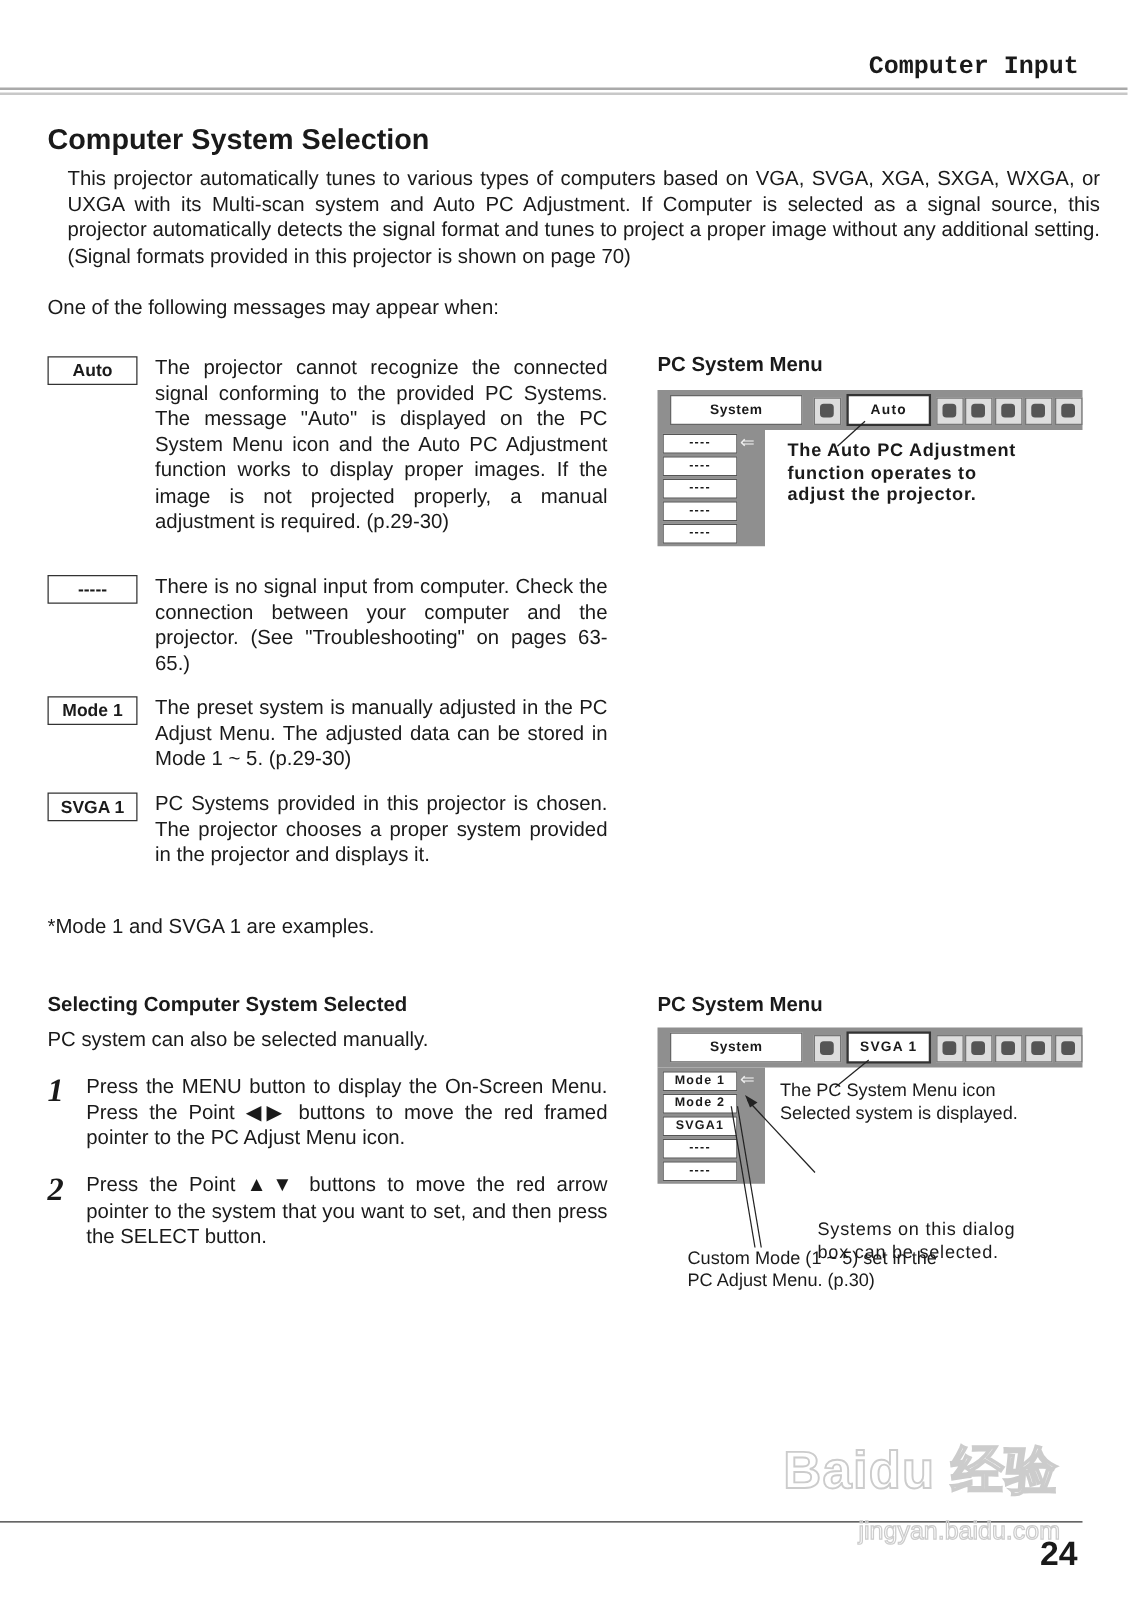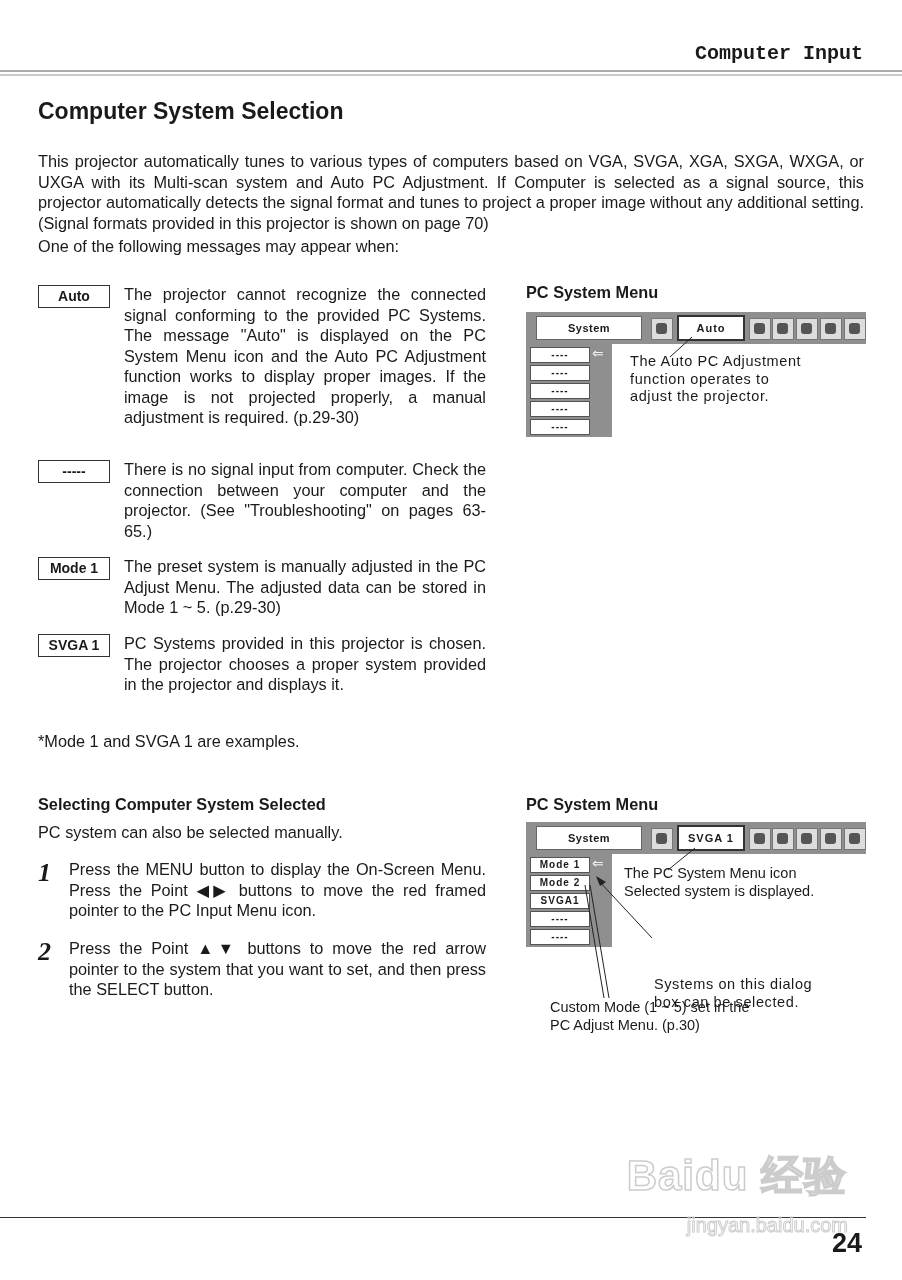--- a/index.html
+++ b/index.html
@@ -4,21 +4,21 @@
 <style>
   html, body { margin:0; padding:0; background:#fff; }
   body { width:902px; height:1280px; position:relative; overflow:hidden;
          font-family:"Liberation Sans", sans-serif; color:#1a1a1a; }
   .abs { position:absolute; }
   .hdr-title { right:39px; top:42px; font-size:20px; font-weight:bold;font-family:Liberation Mono, monospace; }
   .hdr-rule1 { left:0; top:70px; width:902px; height:2px; background:#aaa; }
   .hdr-rule2 { left:0; top:74px; width:902px; height:2px; background:#c8c8c8; }
   .page-title { left:38px; top:98px; font-size:23px; font-weight:bold; }
   .para { left:38px; width:826px; font-size:16.3px; line-height:20.5px; text-align:justify; }
-  .intro { top:151px; }
+  .intro { top:133px;margin-left:16px; }
   .when { top:236px; }
   .msg-row { left:38px; width:448px; }
   .msg-box { position:absolute; left:0; width:70px; height:21px; border:1px solid #333;
              font-size:14px; font-weight:bold; text-align:center; line-height:21px; }
   .msg-text { position:absolute; left:86px; width:362px; font-size:16.3px; line-height:20.5px; text-align:justify; }
   .section-h { font-size:16.3px; font-weight:bold; }
   .step-num { font-family:"Liberation Serif", serif; font-style:italic; font-weight:bold; font-size:26px; }
   .step-text { width:417px; font-size:16.3px; line-height:20.5px; text-align:justify; }
   
   .osd-bar { height:32px; background:#8f8f8f; }
@@ -86,27 +86,27 @@
     <div class="osd-arrow" style="top:1px;">⇐</div>
     <div class="osd-item" style="top:21px;">----</div>
     <div class="osd-item" style="top:39px;">----</div>
     <div class="osd-item" style="top:57px;">----</div>
     <div class="osd-item" style="top:75px;">----</div>
   </div>
 </div>
 <svg class="abs" style="left:660px; top:335px;" width="40" height="25">
   <line x1="32" y1="2" x2="10" y2="22" stroke="#222" stroke-width="1"></line>
 </svg>
-<div class="abs note" style="left:630px; top:353px; width:185px; letter-spacing:0.6px;">The Auto PC Adjustment function operates to adjust the projector.</div>
+<div class="abs note" style="left:630px; top:353px; width:185px; letter-spacing:0.6px;font-weight:bold;">The Auto PC Adjustment function operates to adjust the projector.</div>
 
 <div class="abs section-h" style="left:38px; top:795px;">Selecting Computer System Selected</div>
 <div class="abs" style="left:38px; top:823px; font-size:16.3px;">PC system can also be selected manually.</div>
 
 <div class="abs step-num" style="left:38px; top:858px;">1</div>
-<div class="abs step-text" style="left:69px; top:859px;">Press the MENU button to display the On-Screen Menu.  Press the Point ◀▶ buttons to move the red framed pointer to the PC Input Menu icon.</div>
+<div class="abs step-text" style="left:69px; top:859px;">Press the MENU button to display the On-Screen Menu.  Press the Point ◀▶ buttons to move the red framed pointer to the PC Adjust Menu icon.</div>
 <div class="abs step-num" style="left:38px; top:937px;">2</div>
 <div class="abs step-text" style="left:69px; top:938px;">Press the Point ▲▼ buttons to move the red arrow pointer to the system that you want to set, and then press the SELECT button.</div>
 
 <div class="abs section-h" style="left:526px; top:795px;">PC System Menu</div>
 <div class="abs" style="left:526px; top:822px; width:340px;">
   <div class="osd-bar" style="position:relative;">
     <div class="osd-sys">System</div>
     <div class="osd-icon" style="left:125px;"></div>
     <div class="osd-sel" style="left:151px;">SVGA 1</div>
     <div class="osd-icon" style="left:223px;"></div>

